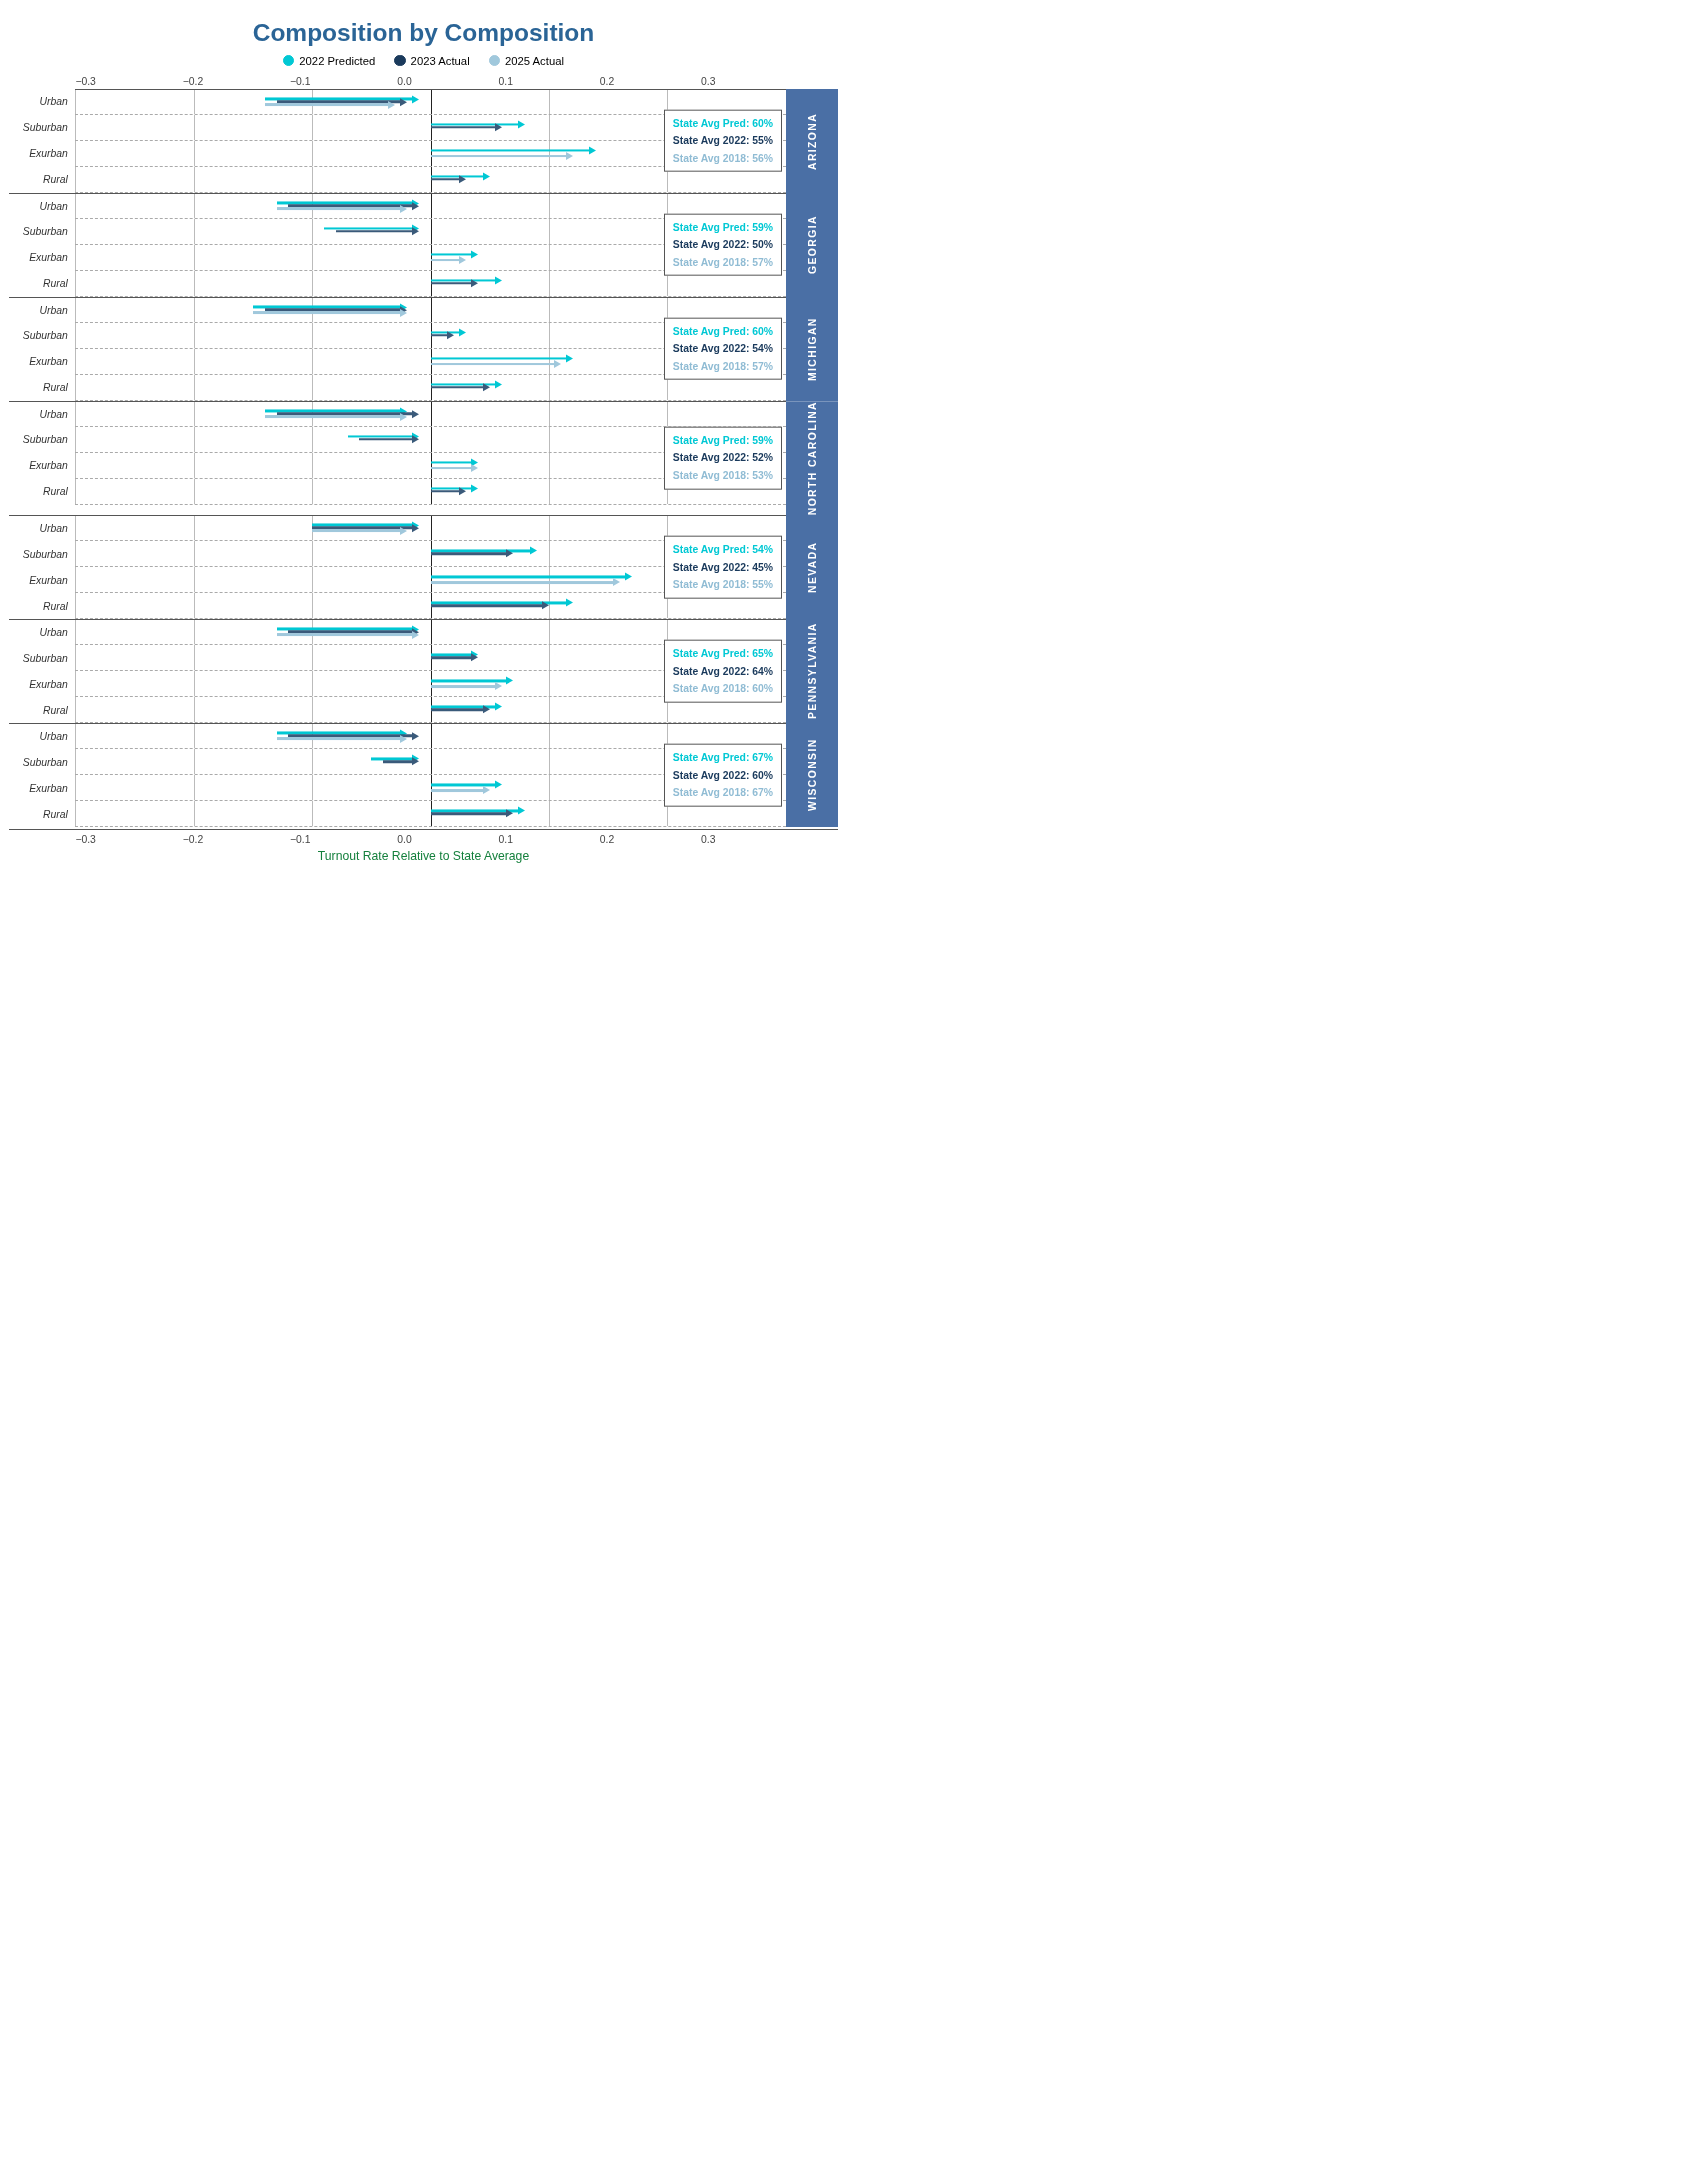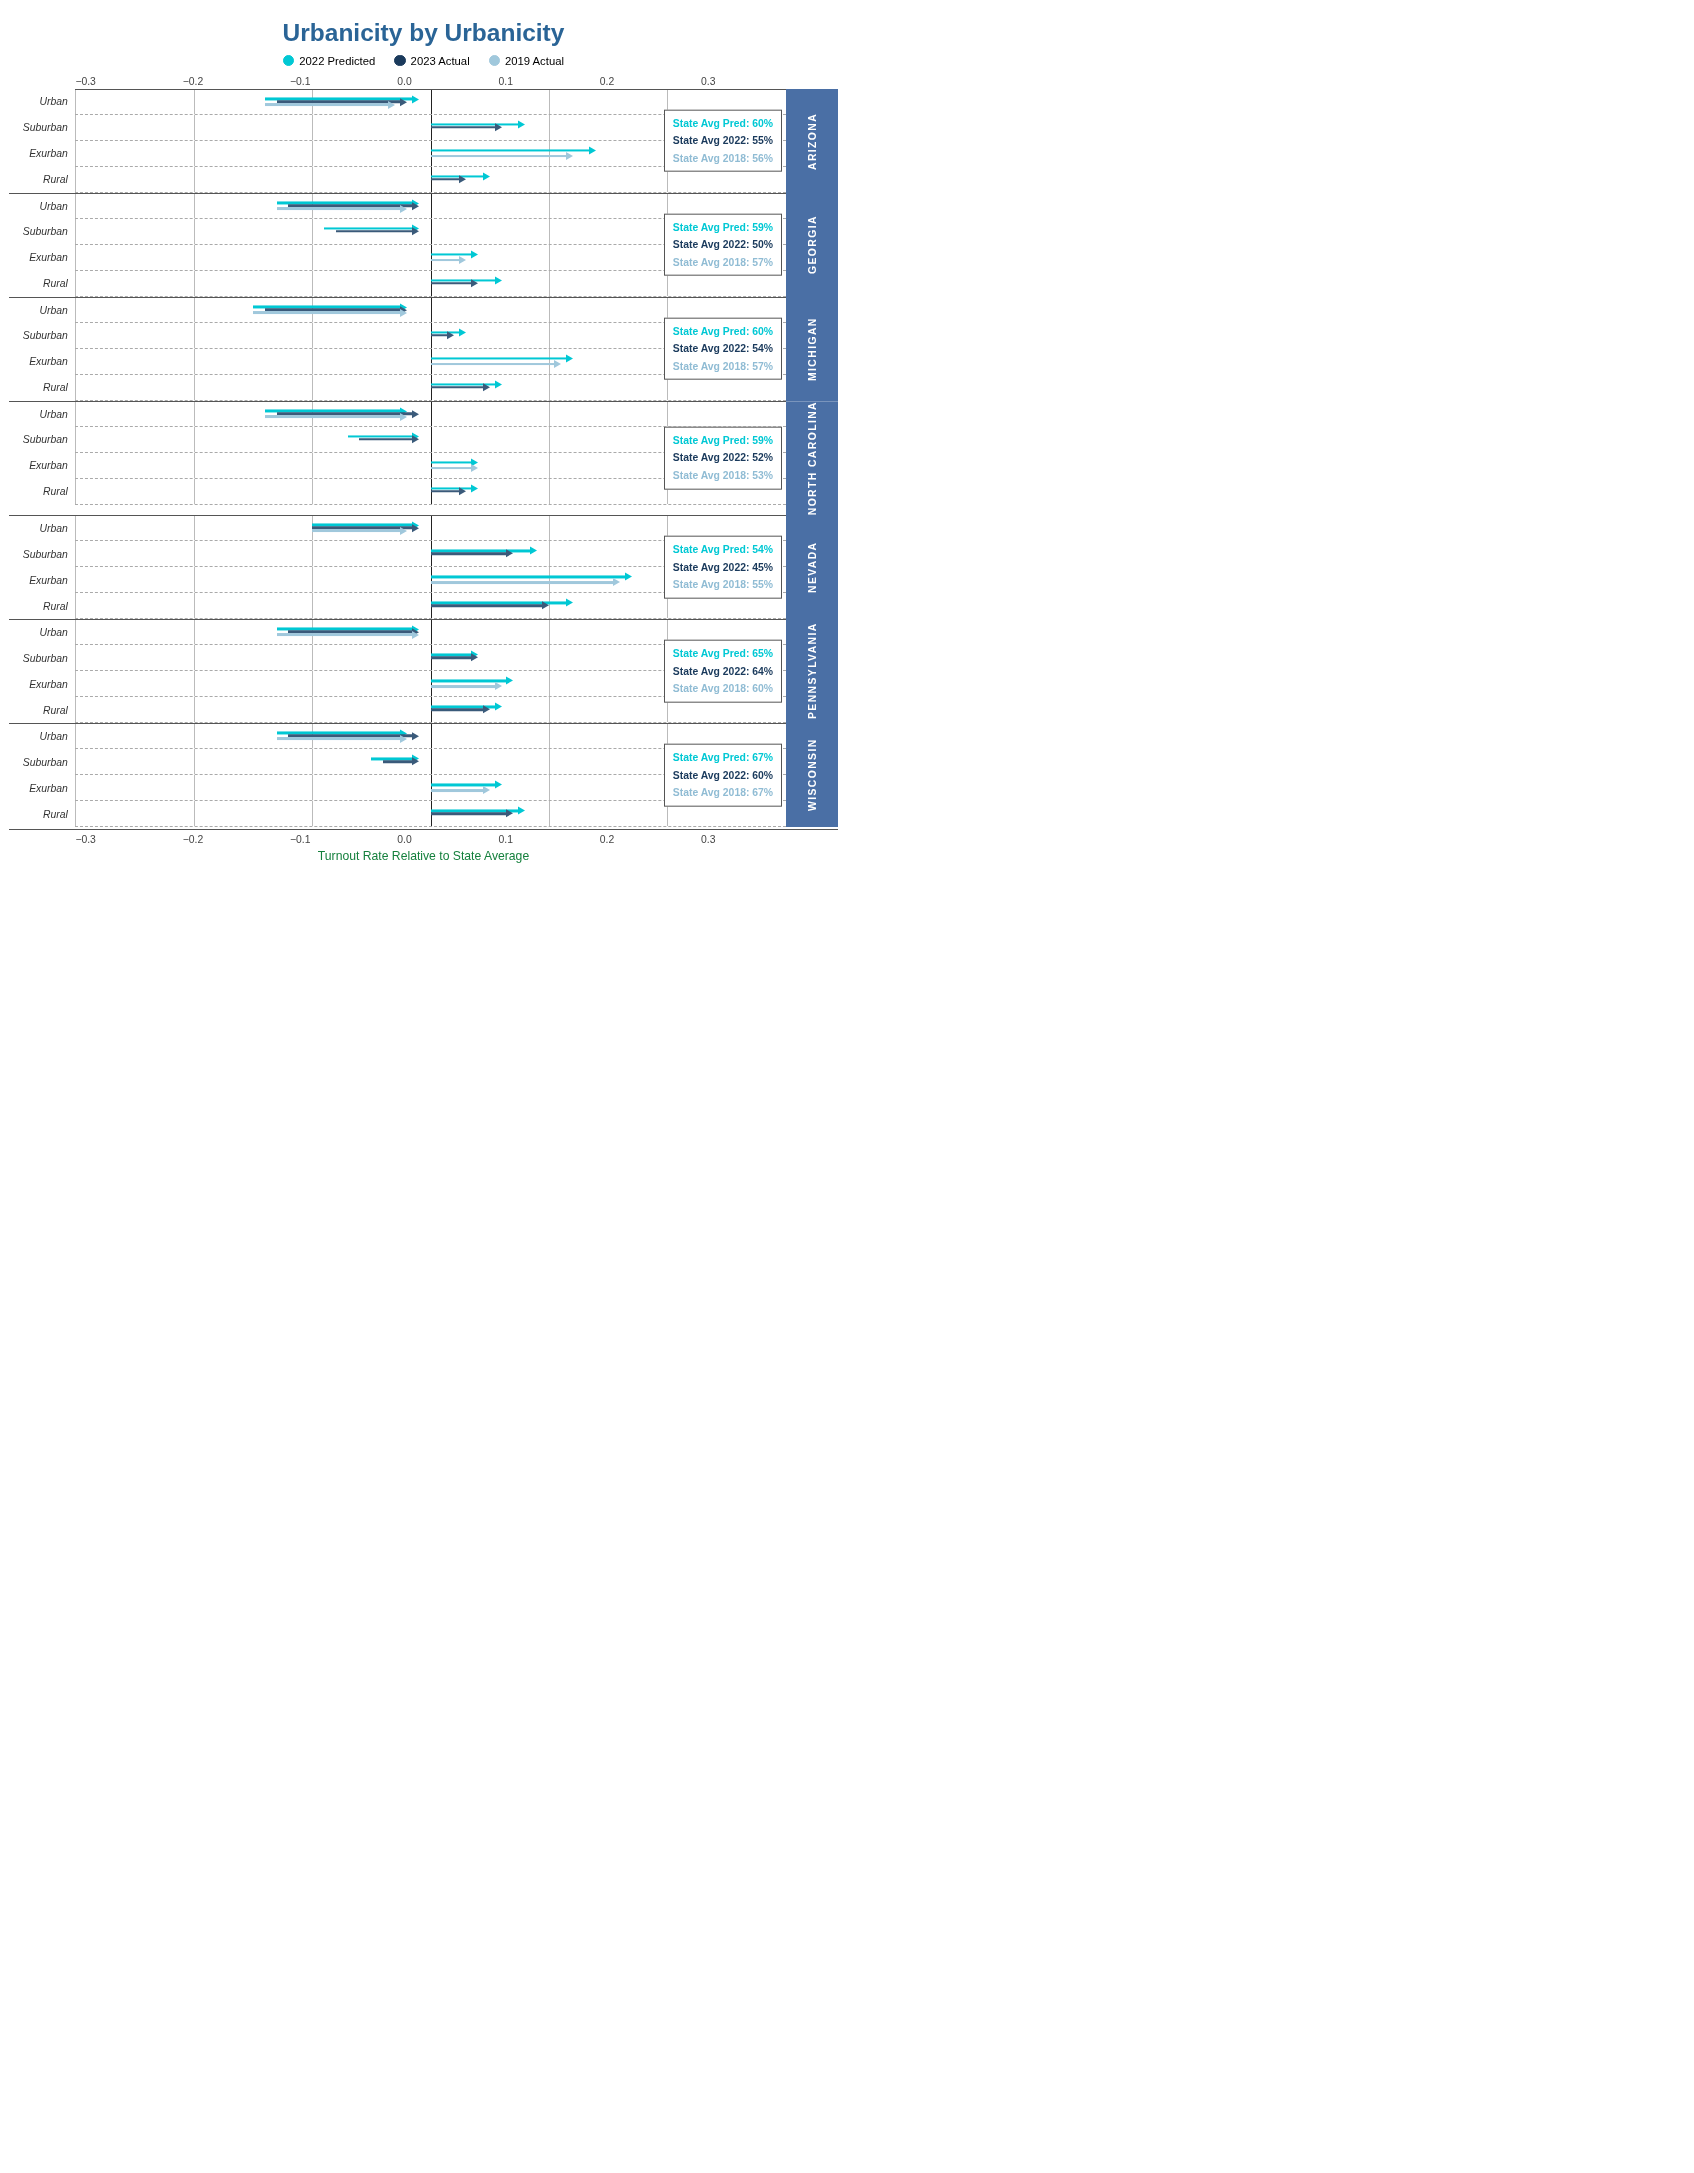--- a/index.html
+++ b/index.html
@@ -64,34 +64,34 @@
       margin-top: 3.8px;
     }
     .bottom-border {
       border-top: 1.9px solid #555;
     }
   </style>
 </head>
 <body>
 
 <div class="chart-container">
-  <div class="chart-title">Urbanicity by Urbanicity</div>
+  <div class="chart-title">Composition by Composition</div>
 
   <div class="legend">
     <div class="legend-item">
       <span class="legend-dot" style="background:#00c8d4; border: 1.9px solid #00c8d4;"></span>
       <span>2022 Predicted</span>
     </div>
     <div class="legend-item">
       <span class="legend-dot" style="background:#1a3a5c; border: 1.9px solid #1a3a5c;"></span>
       <span>2023 Actual</span>
     </div>
     <div class="legend-item">
       <span class="legend-dot" style="background:#a0c8dc; border: 1.9px solid #a0c8dc;"></span>
-      <span>2019 Actual</span>
+      <span>2025 Actual</span>
     </div>
   </div>
 
   <div class="axis-labels">
     <span>−0.3</span>
     <span>−0.2</span>
     <span>−0.1</span>
     <span>0.0</span>
     <span>0.1</span>
     <span>0.2</span>

